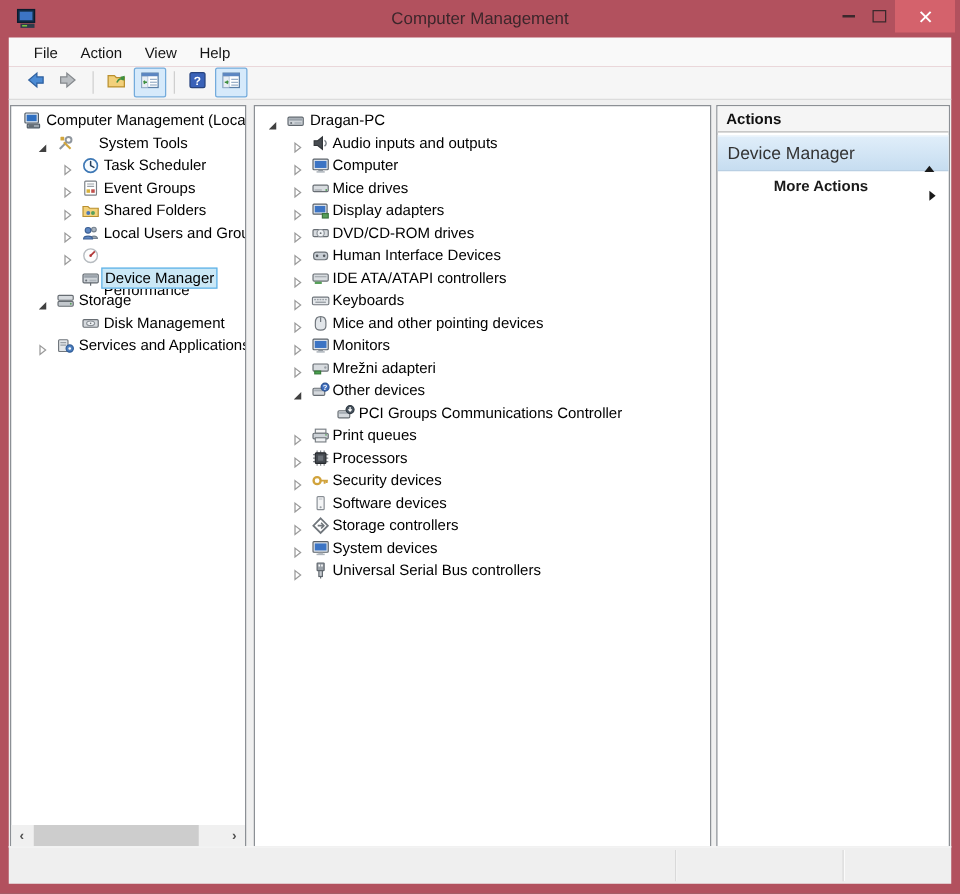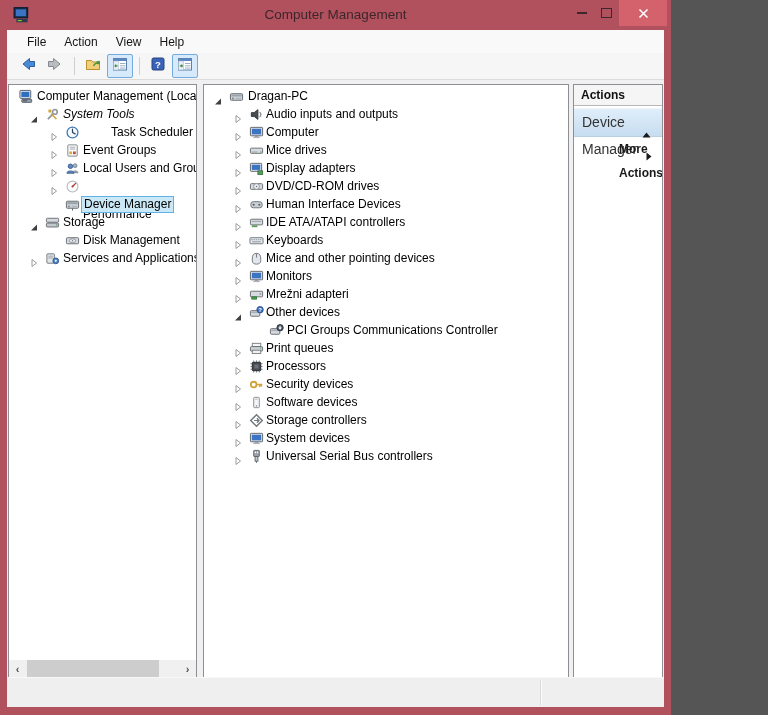--- a/index.html
+++ b/index.html
@@ -1,17 +1,17 @@
 <!DOCTYPE html>
 <html><head>
 <meta charset="utf-8">
 <style>
   html,body{margin:0;padding:0;}
   body{font-family:"Liberation Sans","DejaVu Sans",sans-serif;background:#555;}
-  .window{position:relative;width:671px;height:715px;background:#b2515e;overflow:hidden;}
+  .window{position:relative;width:768px;height:715px;background:#b2515e;overflow:hidden;}
 
   
   .titlebar{position:absolute;left:0;top:0;right:0;height:30px;background:#b2515e;}
   .app-icon{position:absolute;left:13px;top:6px;width:18px;height:18px;}
   .title-text{position:absolute;left:0;right:0;top:0;height:30px;line-height:30px;text-align:center;
     font-size:13.5px;color:#3c262b;}
   .controls{position:absolute;right:4px;top:0;height:26px;display:flex;}
   .ctl{width:25px;height:26px;display:flex;align-items:center;justify-content:center;cursor:default;}
   .ctl.close{width:48px;background:#d4626c;}
   .glyph-min{width:10px;height:2px;background:#3b282c;}
@@ -166,44 +166,55 @@
           <div class="tree-row">
             <span class="tw" style="left: 20px;"><svg width="10" height="10" viewBox="0 0 10 10">
                 <path d="M8,2.5 V8.5 H2 Z" fill="#404040"></path>
               </svg></span>
             <span class="ti" style="left: 36px;"><svg width="15" height="15" viewBox="0 0 16 16">
                 <path d="M3,13 L9,7" stroke="#8f969d" stroke-width="1.8"></path>
                 <circle cx="10.5" cy="5.2" r="2.5" fill="none" stroke="#8f969d" stroke-width="1.7"></circle>
                 <path d="M12.2,12.8 L6.5,7.2" stroke="#d2a63c" stroke-width="1.8"></path>
                 <rect x="3.6" y="2.6" width="3.2" height="3.2" rx="0.5" fill="#d2a63c"></rect>
               </svg></span>
-            <span class="lbl" style="left: 52px; font-style: italic;">System Tools</span>
+            <span class="lbl" style="left: 68px;">System Tools</span>
           </div>
           <div class="tree-row">
             <span class="tw" style="left: 40px;"><svg width="10" height="10" viewBox="0 0 10 10">
                 <path d="M3,1.5 L7.5,5 L3,8.5 Z" fill="#fff" stroke="#9a9a9a"></path>
               </svg></span>
             <span class="ti" style="left: 56px;"><svg width="15" height="15" viewBox="0 0 16 16">
                 <circle cx="8" cy="8" r="5.8" fill="#f6fbff" stroke="#3e78b5" stroke-width="1.4"></circle>
                 <path d="M8,4.5 V8 L10.8,9.5" stroke="#27405c" stroke-width="1.3" fill="none" stroke-linecap="round"></path>
               </svg></span>
-            <span class="lbl" style="left: 72px; margin-left: 28px;">Task Scheduler</span>
+            <span class="lbl" style="left: 72px;">Task Scheduler</span>
           </div>
           <div class="tree-row">
             <span class="tw" style="left: 40px;"><svg width="10" height="10" viewBox="0 0 10 10">
                 <path d="M3,1.5 L7.5,5 L3,8.5 Z" fill="#fff" stroke="#9a9a9a"></path>
               </svg></span>
             <span class="ti" style="left: 56px;"><svg width="15" height="15" viewBox="0 0 16 16">
                 <rect x="3" y="2" width="10" height="12" rx="0.8" fill="#fff" stroke="#7a7f85"></rect>
                 <line x1="5" y1="4.5" x2="11" y2="4.5" stroke="#9aa0a6"></line>
                 <line x1="5" y1="6.5" x2="11" y2="6.5" stroke="#9aa0a6"></line>
                 <rect x="4.5" y="9" width="3" height="3" fill="#d8b13a"></rect>
                 <rect x="8.5" y="9" width="3" height="3" fill="#c0504d"></rect>
               </svg></span>
             <span class="lbl" style="left: 72px;">Event Groups</span>
+          </div>
+          <div class="tree-row">
+            <span class="tw" style="left: 40px;"><svg width="10" height="10" viewBox="0 0 10 10">
+                <path d="M3,1.5 L7.5,5 L3,8.5 Z" fill="#fff" stroke="#9a9a9a"></path>
+              </svg></span>
+            <span class="ti" style="left: 56px;"><svg width="15" height="15" viewBox="0 0 16 16">
+                <path d="M1.5,4.5 h4.2 l1.5,1.5 h7.3 v7 h-13 z" fill="#f3d27a" stroke="#b98f2e"></path>
+                <circle cx="6" cy="10" r="1.7" fill="#4e79b8"></circle>
+                <circle cx="10" cy="10" r="1.7" fill="#58a05a"></circle>
+              </svg></span>
+            <span class="lbl" style="left: 72px;">Shared Folders</span>
           </div>
           <div class="tree-row">
             <span class="tw" style="left: 40px;"><svg width="10" height="10" viewBox="0 0 10 10">
                 <path d="M3,1.5 L7.5,5 L3,8.5 Z" fill="#fff" stroke="#9a9a9a"></path>
               </svg></span>
             <span class="ti" style="left: 56px;"><svg width="15" height="15" viewBox="0 0 16 16">
                 <circle cx="10.8" cy="5" r="2" fill="#a9b4c0" stroke="#76828e"></circle>
                 <path d="M8.2,12.5 c0,-2.6 5.6,-2.6 5.6,0 z" fill="#a9b4c0" stroke="#76828e"></path>
                 <circle cx="5.8" cy="5.6" r="2.4" fill="#5e87c2" stroke="#3c5f93"></circle>
                 <path d="M2,13 c0,-3.2 7.6,-3.2 7.6,0 z" fill="#5e87c2" stroke="#3c5f93"></path>

